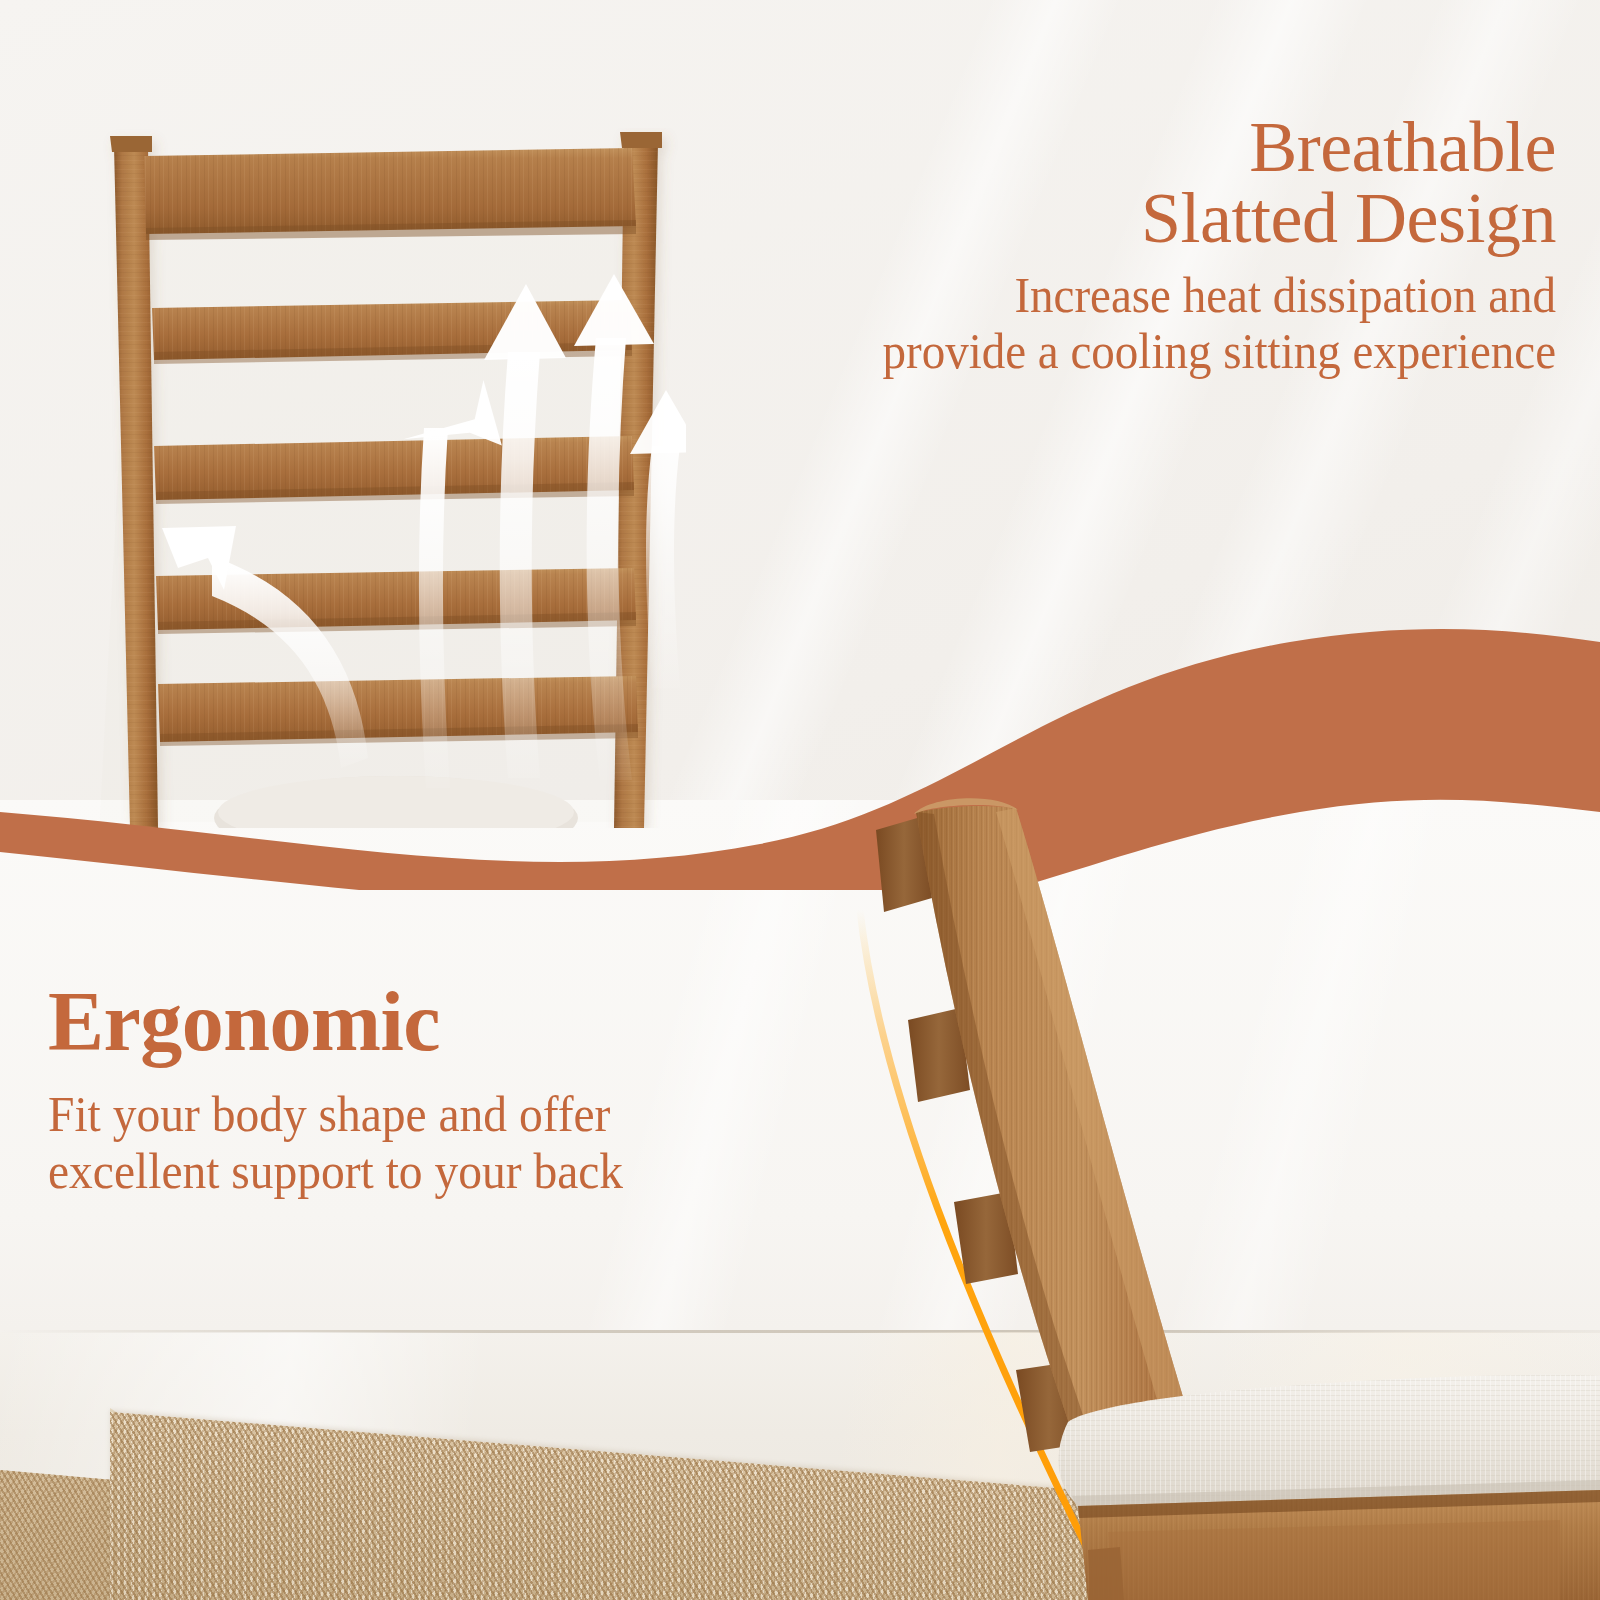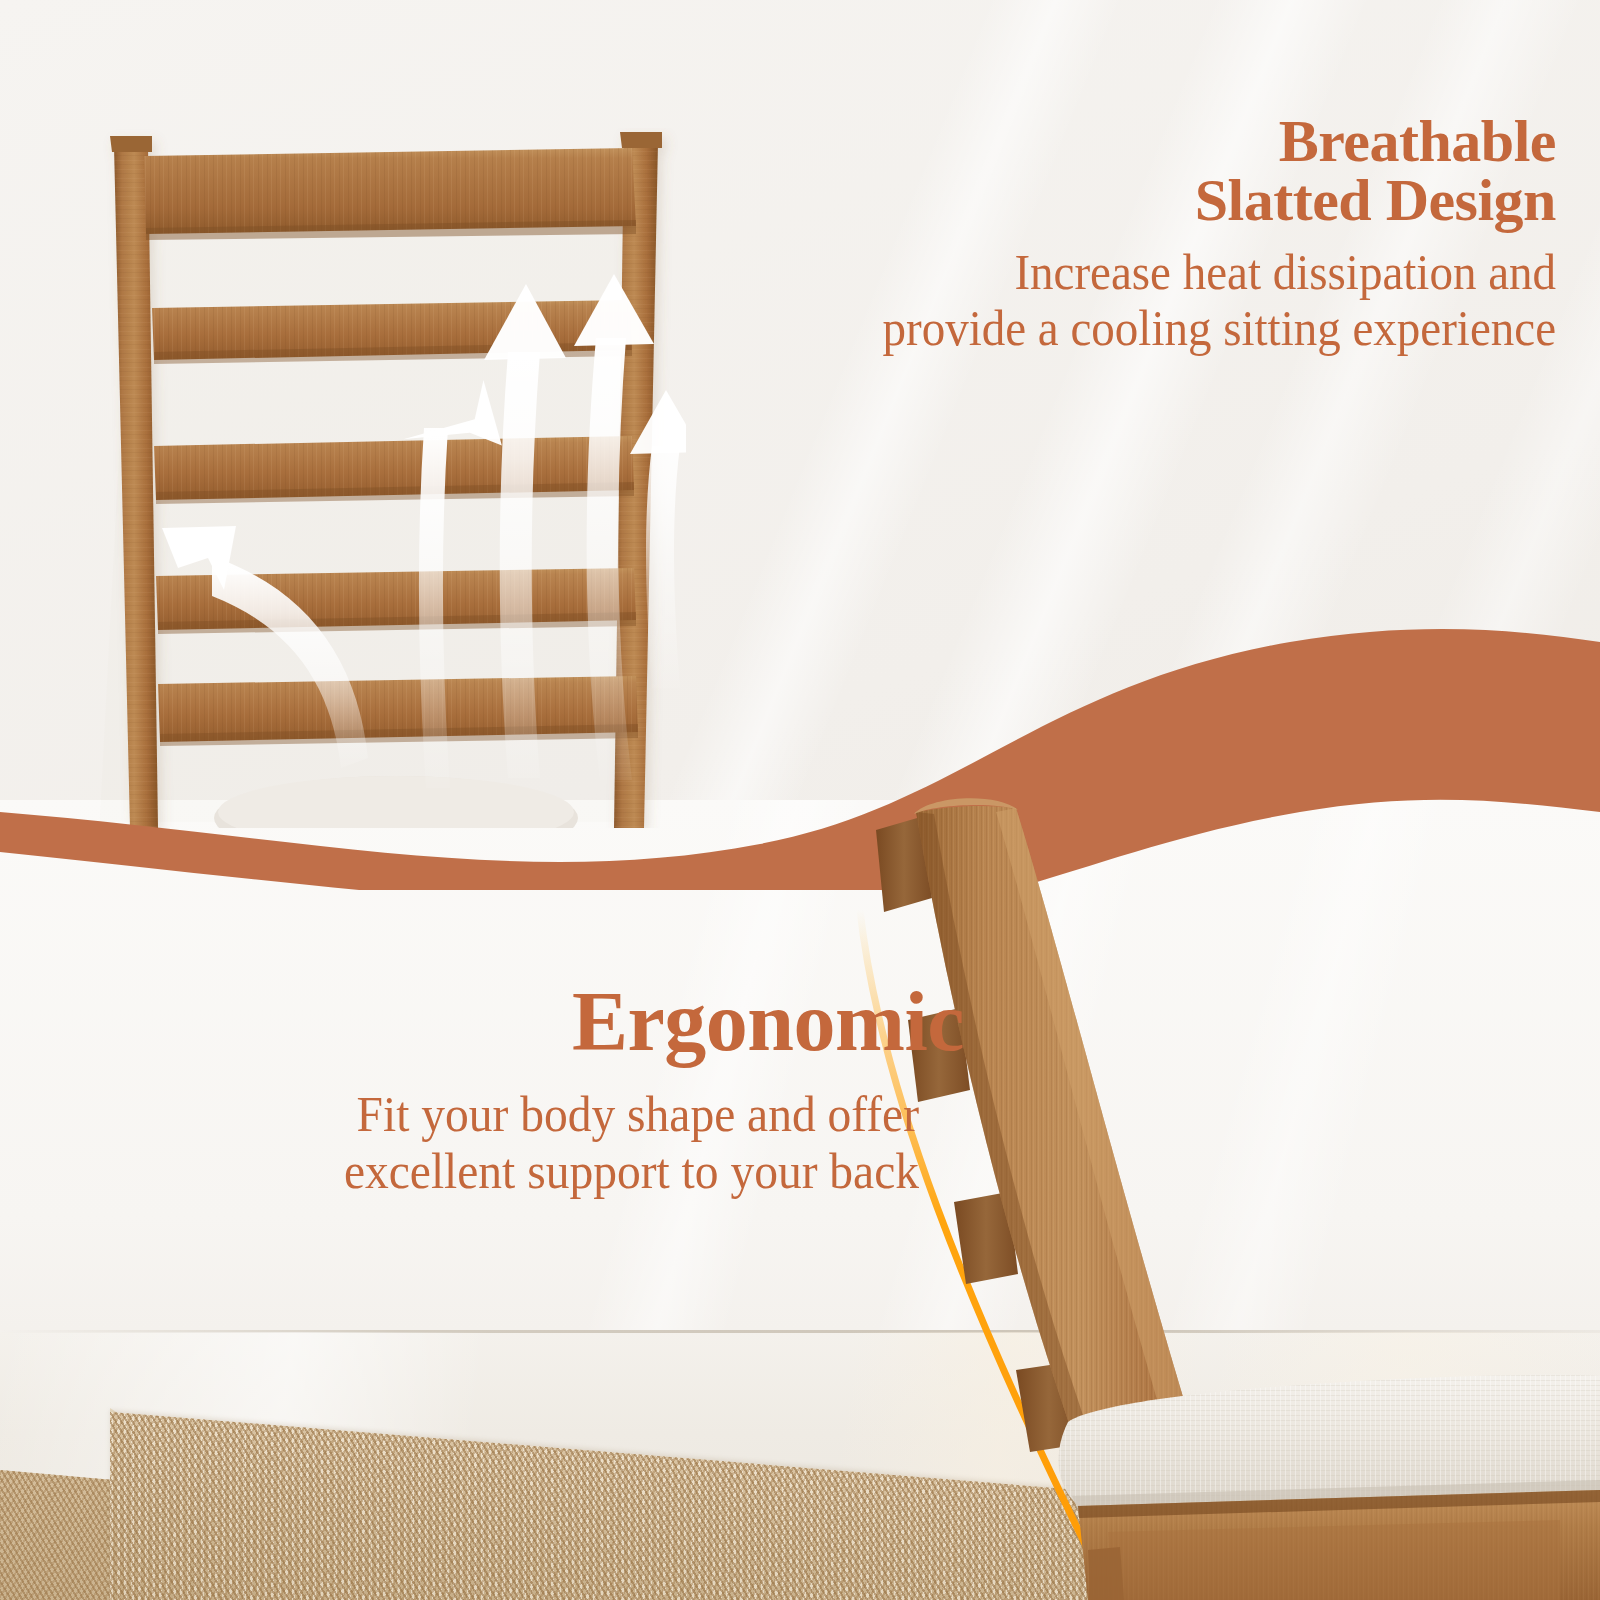--- a/index.html
+++ b/index.html
@@ -82,34 +82,34 @@
   
   .arrows{position:absolute;left:96px;top:128px;width:590px;height:700px;}
 
   
   .chair-side{position:absolute;left:820px;top:790px;width:780px;height:810px;}
 
   
   .t-block-tr{position:absolute;right:44px;top:112px;text-align:right;width:980px;}
   .h1{
     font-family:"Liberation Serif", serif;
-    font-weight:bold;color:#c4683c;
-    font-size:60px;line-height:.98;letter-spacing:-.5px;
+    font-weight:normal;color:#c4683c;
+    font-size:72px;line-height:.98;letter-spacing:-.5px;
     margin:0;
   }
   .h1 .l2{display:block;}
   .sub{
     font-family:"Liberation Serif", serif;
     font-weight:normal;color:#c4683c;
     font-size:50px;line-height:1.12;margin:14px 0 0 0;
     transform:scaleX(.94);transform-origin:right center;
   }
   .sub .l2{display:block;}
 
-  .t-block-bl{position:absolute;left:64px;top:980px;text-align:right;width:900px;}
+  .t-block-bl{position:absolute;left:48px;top:980px;text-align:left;width:900px;}
   .h1b{
     font-family:"Liberation Serif", serif;
     font-weight:bold;color:#c4683c;
     font-size:84px;line-height:1.0;letter-spacing:-.5px;margin:0;
   }
   .h1b .l2{display:block;}
   .subb{
     font-family:"Liberation Serif", serif;
     font-weight:normal;color:#c4683c;
     font-size:50px;line-height:1.14;margin:22px 0 0 0;

